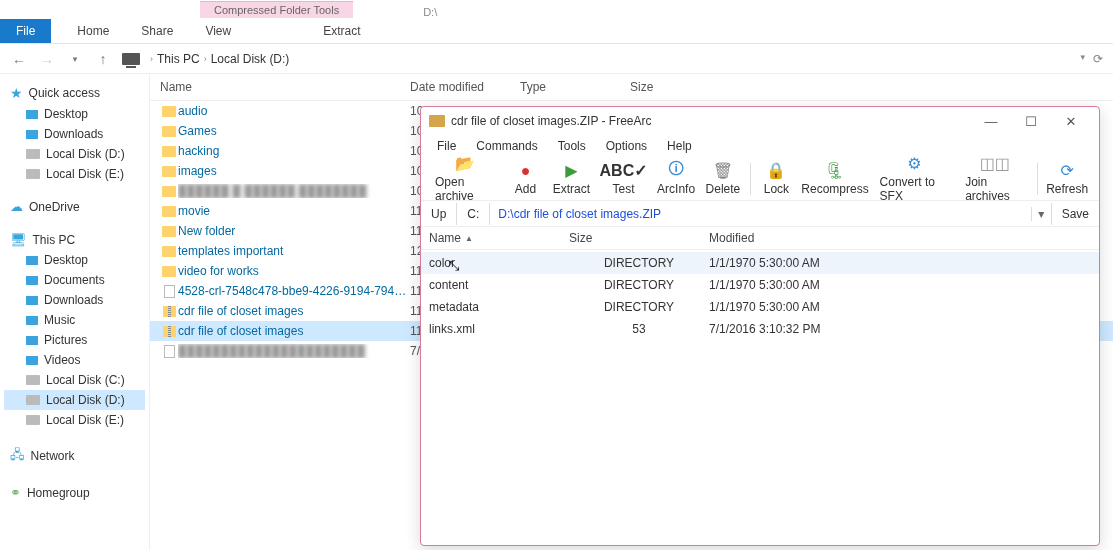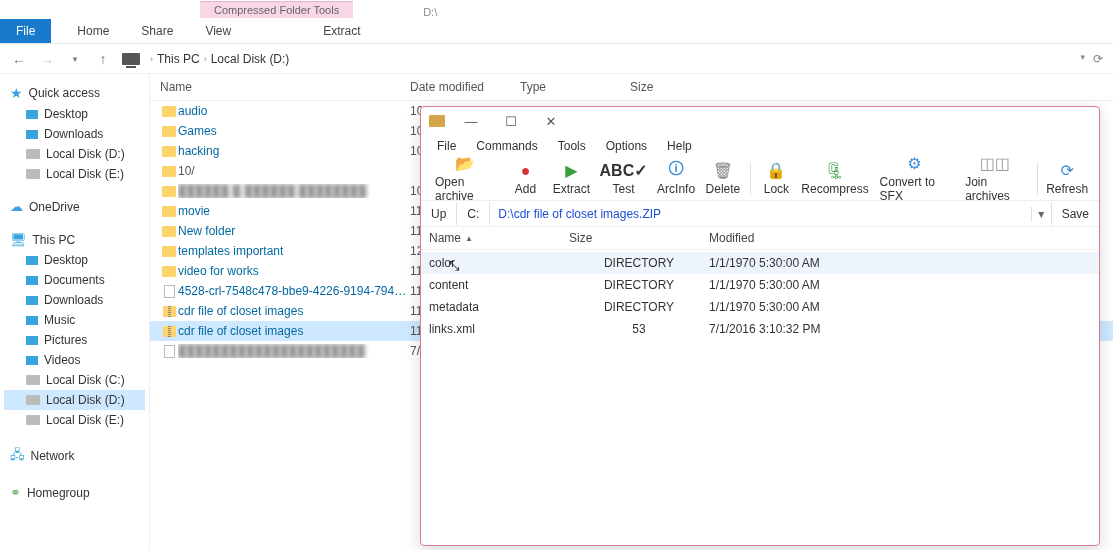--- a/index.html
+++ b/index.html
@@ -248,20 +248,21 @@
             <span class="fr-icon">
               <span class="folder-ic"></span>
             </span>
             <span class="fr-name">hacking</span>
             <span class="fr-date">10/</span>
           </div>
           <div class="file-row">
             <span class="fr-icon">
               <span class="folder-ic"></span>
             </span>
+            <span class="fr-name">images</span>
             <span class="fr-date">10/</span>
           </div>
           <div class="file-row">
             <span class="fr-icon">
               <span class="folder-ic"></span>
             </span>
             <span class="fr-name blurred">██████ █ ██████ ████████</span>
             <span class="fr-date">10/</span>
           </div>
           <div class="file-row">
@@ -321,20 +322,21 @@
             <span class="fr-date">7/1</span>
           </div>
         </div>
     </div>
   </div>
 </div>
 
 <div class="freearc">
   <div class="fa-title">
     <span class="fa-icon"></span>
+    <span class="fa-title-text">cdr file of closet images.ZIP - FreeArc</span>
     <span class="fa-winbtn">—</span>
     <span class="fa-winbtn">☐</span>
     <span class="fa-winbtn">✕</span>
   </div>
   <div class="fa-menu" id="fa-menu">
       <span class="fa-menu-item">File</span>
       <span class="fa-menu-item">Commands</span>
       <span class="fa-menu-item">Tools</span>
       <span class="fa-menu-item">Options</span>
       <span class="fa-menu-item">Help</span>

